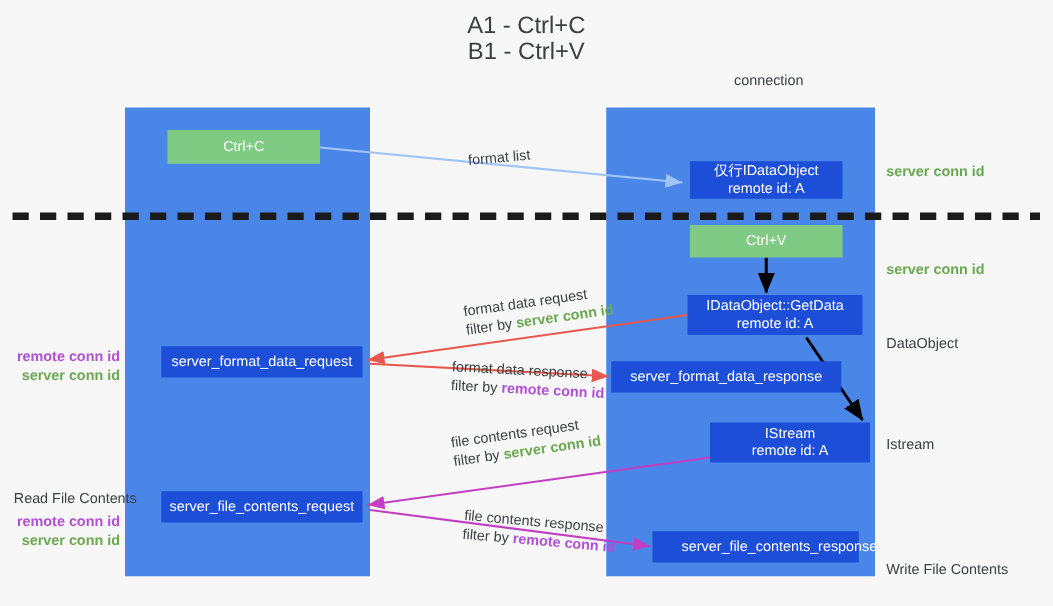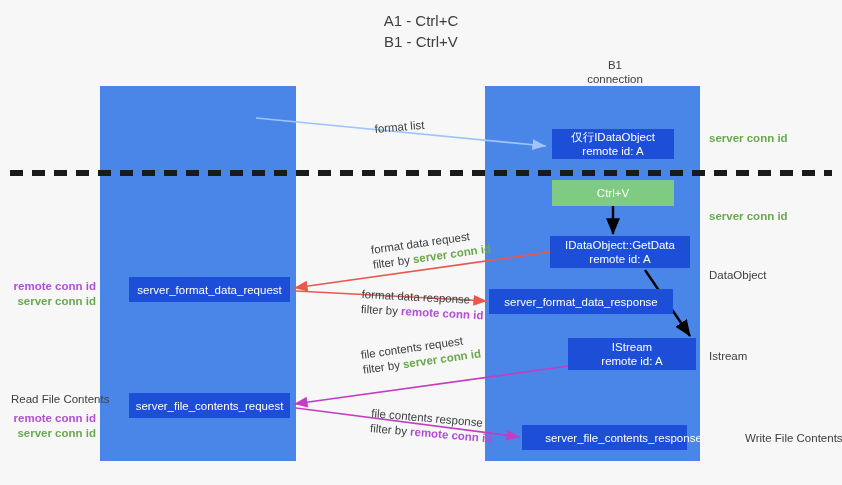--- a/index.html
+++ b/index.html
@@ -11,21 +11,21 @@
     overflow:hidden;
   }
   #stage{position:relative;width:842px;height:485px;}
   svg#wires{position:absolute;left:0;top:0;width:842px;height:485px;pointer-events:none;}
 
   .abs{position:absolute;}
 
   
   .title{
     left:0;top:10px;width:842px;text-align:center;
-    font-size:15px;line-height:21px;color:#3c4043;
+    font-size:19px;line-height:21px;color:#3c4043;
   }
 
   
   .colhead{
     text-align:center;font-size:11.5px;line-height:14px;color:#3c4043;
   }
   .colhead .l1{display:block;}
   .colhead .l2{display:block;}
 
   
@@ -62,21 +62,20 @@
 <body>
 
 <div id="stage">
 
   <div class="abs title">
     <div>A1 - Ctrl+C</div>
     <div>B1 - Ctrl+V</div>
   </div>
 
   <div class="abs colhead" style="left:545px;top:58px;width:140px;">
-    <span class="l1">B1</span>
     <span class="l2">connection</span>
   </div>
 
   <div class="abs lane" style="left:100px;top:86px;width:196px;height:375px;"></div>
   <div class="abs lane" style="left:485px;top:86px;width:215px;height:375px;"></div>
 
   <svg id="wires" viewBox="0 0 842 485">
     <defs>
       <marker id="ah-blue" markerWidth="9" markerHeight="9" refX="8" refY="3.2" orient="auto" markerUnits="strokeWidth">
         <path d="M0,0 L8,3.2 L0,6.4 z" fill="#9fc5f8"></path>
@@ -102,20 +101,23 @@
 
     <line x1="550" y1="252" x2="294" y2="288" stroke="#e8584f" stroke-width="1.7" marker-end="url(#ah-red)"></line>
 
     <line x1="296" y1="291" x2="487" y2="301" stroke="#e8584f" stroke-width="1.7" marker-end="url(#ah-red)"></line>
 
     <line x1="568" y1="366" x2="294" y2="404" stroke="#c23ec2" stroke-width="1.7" marker-end="url(#ah-mag)"></line>
 
     <line x1="296" y1="408" x2="520" y2="437" stroke="#c23ec2" stroke-width="1.7" marker-end="url(#ah-mag)"></line>
   </svg>
 
+  <div class="abs box green" style="left:134px;top:104px;width:122px;height:27px;">
+    <span>Ctrl+C</span>
+  </div>
 
   <div class="abs box orange" style="left:552px;top:129px;width:122px;height:30px;">
     <span>仅行IDataObject</span>
     <span class="l2">remote id: A</span>
   </div>
 
   <div class="abs box green" style="left:552px;top:180px;width:122px;height:26px;">
     <span>Ctrl+V</span>
   </div>
 
@@ -164,21 +166,21 @@
 
   <div class="abs rot" style="left:372px;top:406px;transform:rotate(5deg);">
     <div class="lbl">file contents response</div>
     <div class="kv"><span>filter by </span><span class="p">remote conn id</span></div>
   </div>
 
   <div class="abs lbl green" style="left:709px;top:131px;">server conn id</div>
   <div class="abs lbl green" style="left:709px;top:209px;">server conn id</div>
   <div class="abs lbl dark" style="left:709px;top:244px;margin-top:24px;">DataObject</div>
   <div class="abs lbl dark" style="left:709px;top:349px;">Istream</div>
-  <div class="abs lbl dark" style="left:709px;top:431px;margin-left:36px;">Write File Contents</div>
+  <div class="abs lbl dark" style="left:709px;top:449px;">Write File Contents</div>
 
   <div class="abs stack" style="left:11px;top:279px;text-align:right;width:85px;">
     <span class="p">remote conn id</span>
     <span class="g">server conn id</span>
   </div>
 
   <div class="abs lbl dark" style="left:11px;top:392px;">Read File Contents</div>
 
   <div class="abs stack" style="left:11px;top:411px;text-align:right;width:85px;">
     <span class="p">remote conn id</span>

